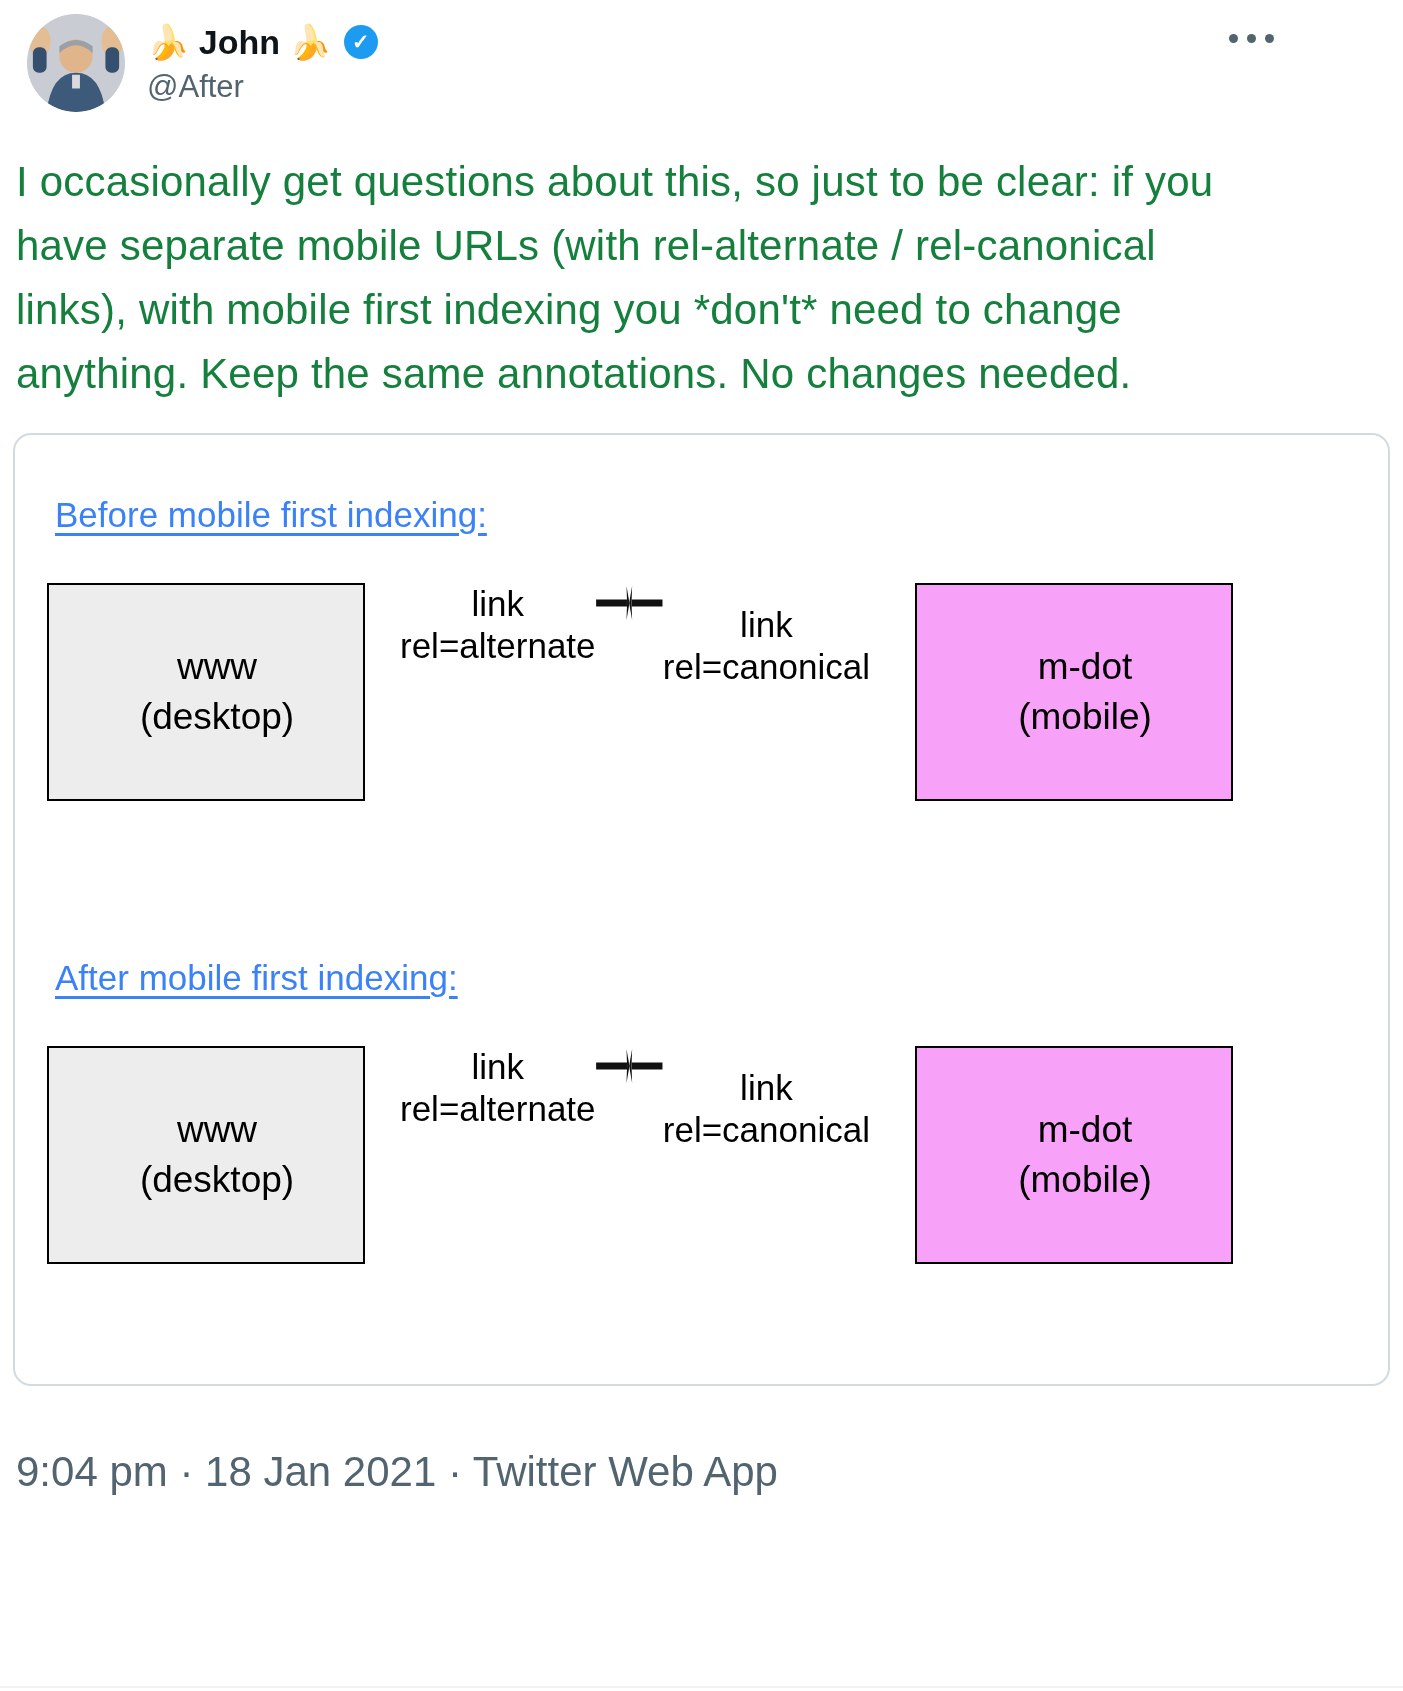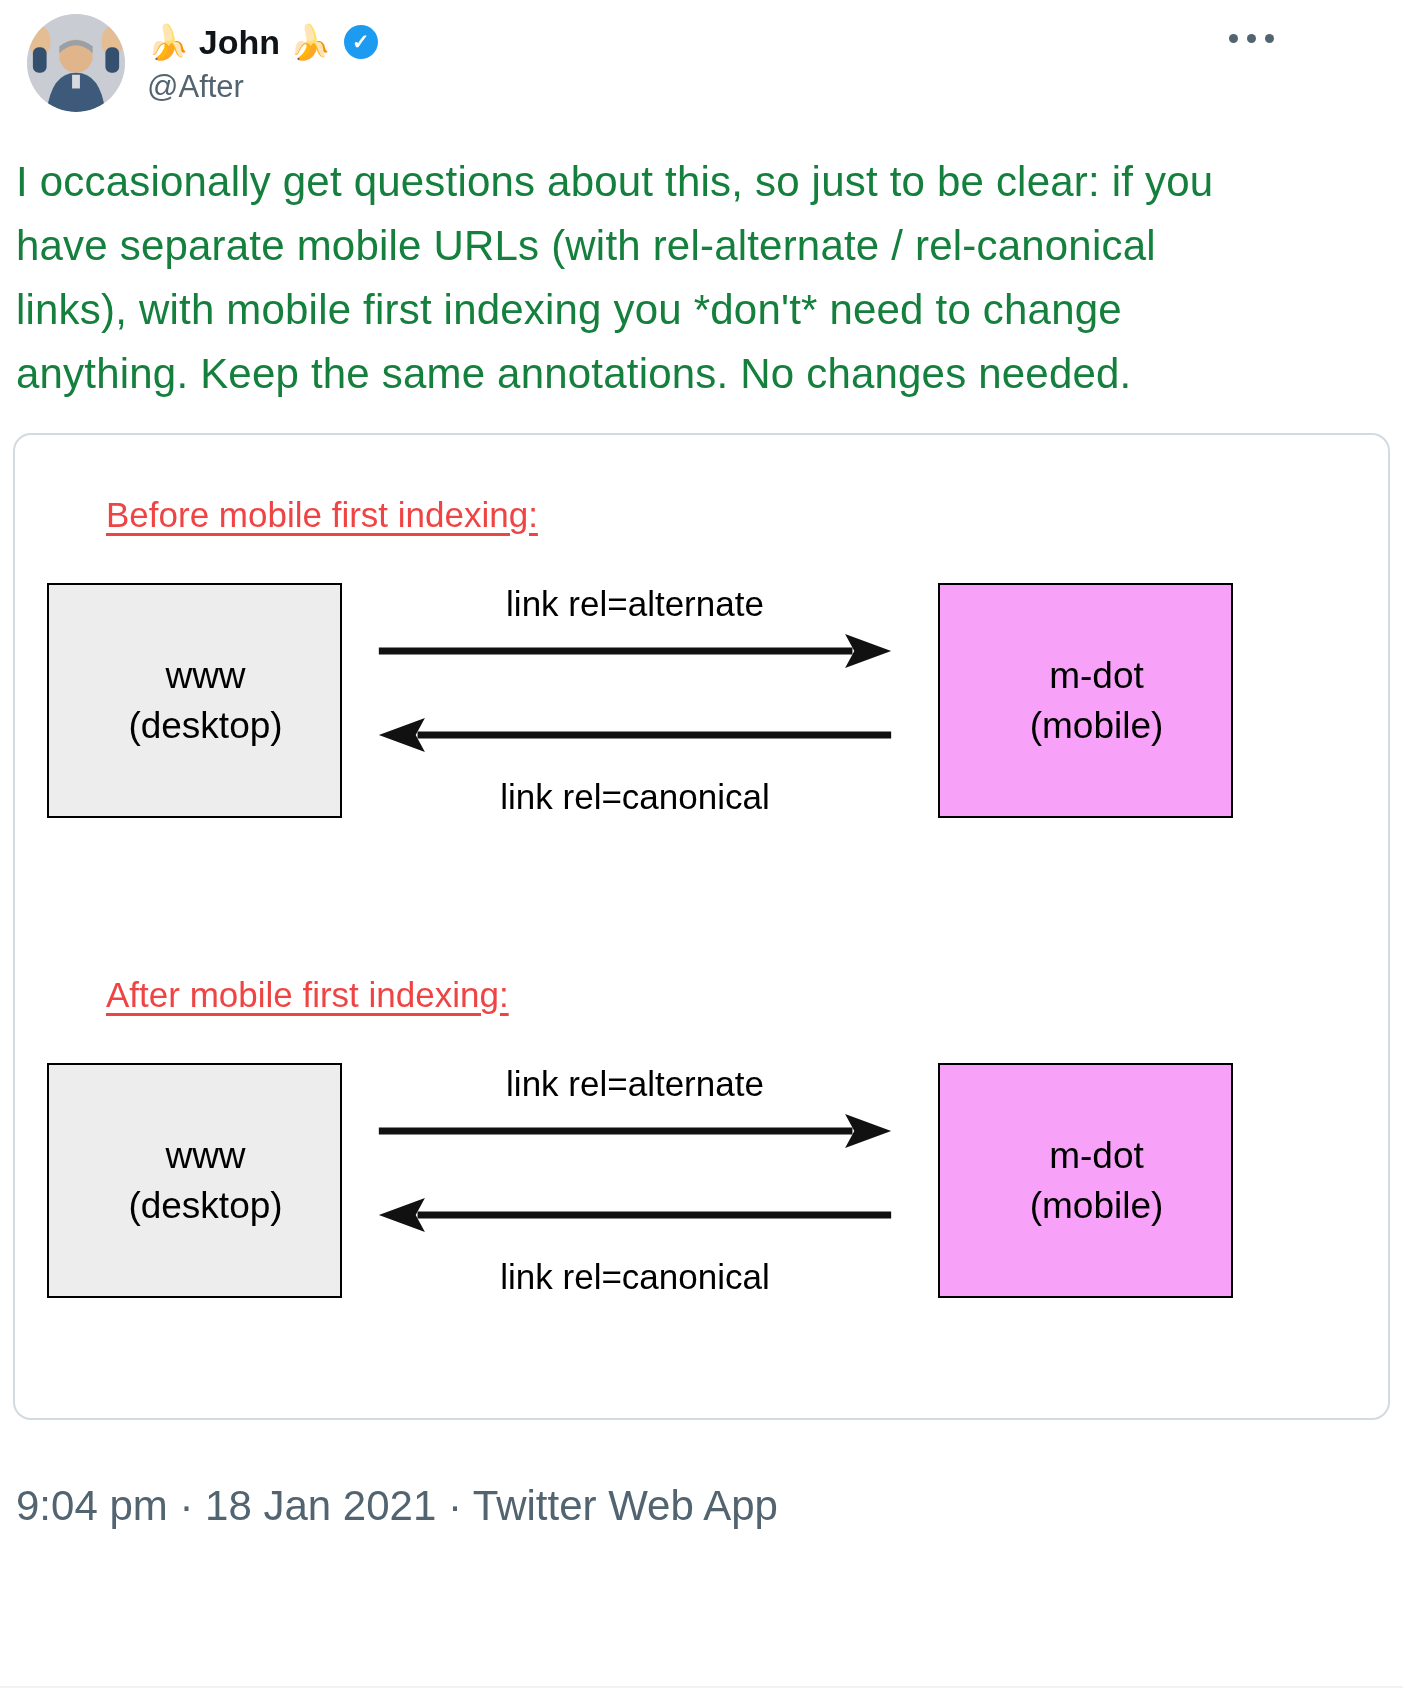--- a/index.html
+++ b/index.html
@@ -81,54 +81,54 @@
   
   .card {
     margin: 27px 13px 0 13px;
     border: 2px solid #d2dbe0;
     border-radius: 18px;
     background: #ffffff;
     padding: 58px 0 120px 0;
     overflow: hidden;
   }
   .section-title {
-    margin-left: 91px;
+    margin-left: 40px;
     font-size: 35px;
     line-height: 44px;
-    color: #ef4444;
+    color: #3b82f6;
     text-decoration: underline;
     text-underline-offset: 6px;
   }
   .diagram-row {
     margin-top: 46px;
     display: flex;
     align-items: stretch;
     padding: 0 155px 0 32px;
   }
   .section + .section .section-title { margin-top: 0; }
   .section-after { margin-top: 155px; }
   .box {
-    width: 295px;
+    width: 318px;
     min-height: 218px;
     border: 2px solid #000000;
     display: flex;
     flex-direction: column;
     align-items: center;
     justify-content: center;
     font-size: 37px;
     line-height: 50px;
     color: #000000;
     text-align: right;
     flex: 0 0 auto;
     padding-left: 22px;
   }
   .arrows {
     flex: 1 1 auto;
     display: flex;
-    flex-direction: column;
+    flex-direction: row;
     justify-content: center;
     padding: 0 45px 0 35px;
   }
   .arrow-label {
     text-align: center;
     font-size: 35px;
     line-height: 42px;
     color: #000000;
   }
   .arrow-label.top { margin-bottom: 6px; }

